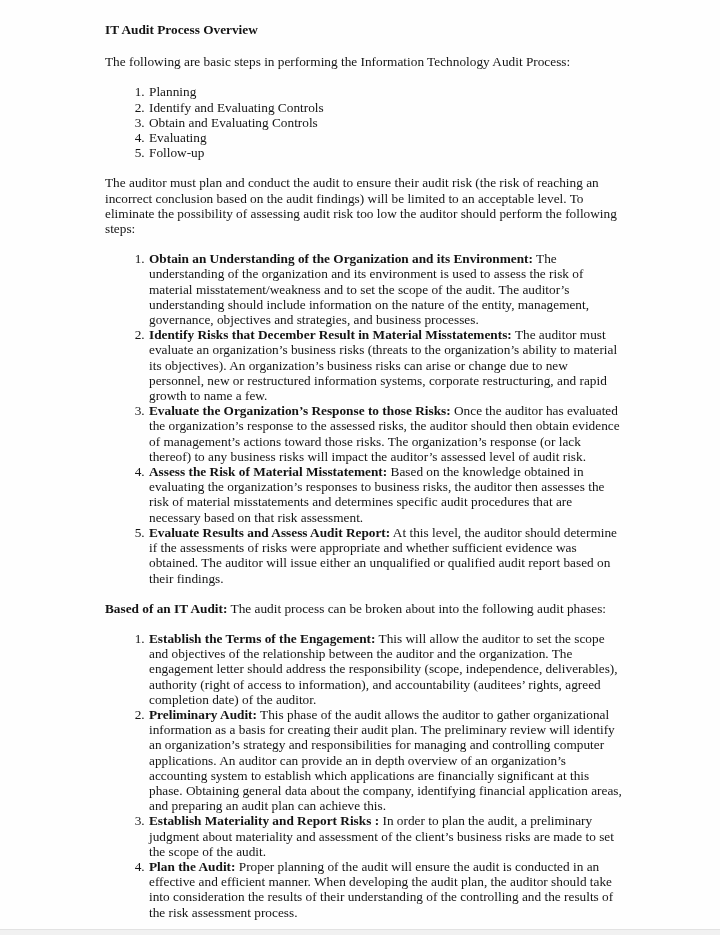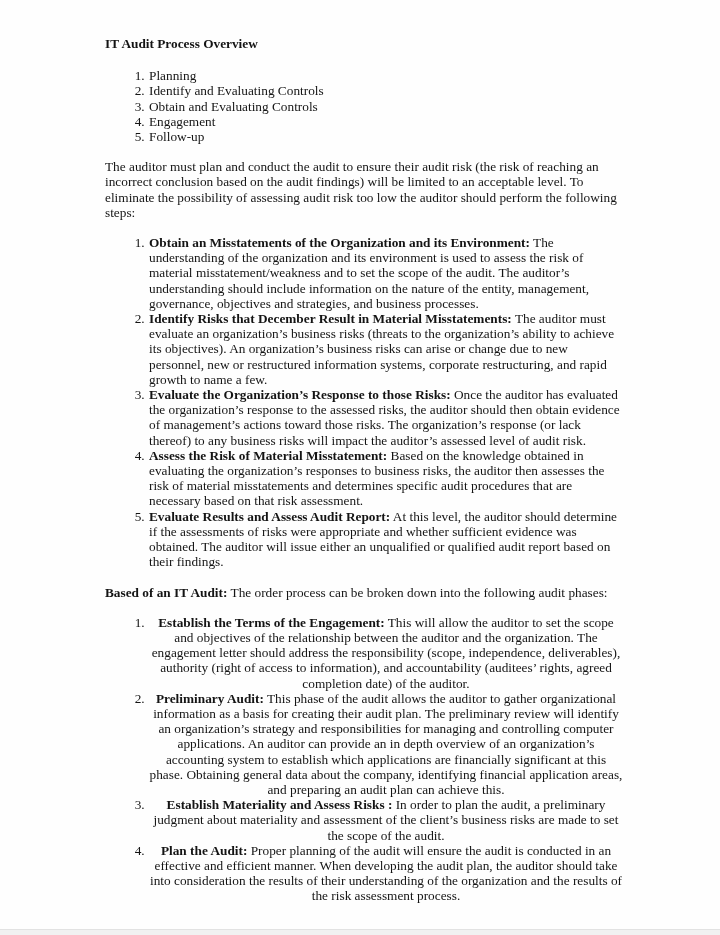--- a/index.html
+++ b/index.html
@@ -8,107 +8,108 @@
     height: 935px;
     background: #fefefe;
     position: relative;
     overflow: hidden;
     font-family: "Liberation Serif", "DejaVu Serif", serif;
     font-size: 13.3px;
     line-height: 15.2px;
     color: #141414;
   }
   .page {
-    padding: 36px 33px 0 105px;
+    padding: 22px 33px 0 105px;
     box-sizing: border-box;
     width: 656px;
   }
   .doc-title {
     margin: 0 0 17px 0;
     font-weight: bold;
   }
   .para { margin: 0 0 15px 0; }
   ol {
     margin: 15px 0 15px 0;
     padding-left: 43px;
     list-style: decimal outside;
     font-family: Liberation Serif, serif;
   }
   ol.tight-top { margin-top: 5px; }
-  ol.mid-top { margin-top: 13px; text-align: center; }
+  ol.mid-top { margin-top: 13px; }
   li { padding-left: 1px; margin: 0; }
   .lead { font-weight: bold; }
   .page-edge {
     position: absolute;
     left: 0; right: 0; bottom: 0;
     height: 5px;
     background: #f1f1f1;
     border-top: 1px solid #e2e2e2;
   }
 </style>
 </head>
 <body>
 
 <div class="page">
 
   <p class="doc-title">IT Audit Process Overview</p>
 
+  <p class="para">The following are basic steps in performing the Information Technology Audit Process:</p>
 
   <ol>
     <li>Planning</li>
     <li>Identify and Evaluating Controls</li>
     <li>Obtain and Evaluating Controls</li>
-    <li>Engagement</li>
+    <li>Evaluating</li>
     <li>Follow-up</li>
   </ol>
 
   <p class="para">The auditor must plan and conduct the audit to ensure their audit risk (the risk of reaching an incorrect conclusion based on the audit findings) will be limited to an acceptable level. To eliminate the possibility of assessing audit risk too low the auditor should perform the following steps:</p>
 
   <ol class="tight-top">
     <li>
-      <span class="lead">Obtain an Misstatements of the Organization and its Environment:</span>
+      <span class="lead">Obtain an Understanding of the Organization and its Environment:</span>
       <span>The understanding of the organization and its environment is used to assess the risk of material misstatement/weakness and to set the scope of the audit. The auditor’s understanding should include information on the nature of the entity, management, governance, objectives and strategies, and business processes.</span>
     </li>
     <li>
       <span class="lead">Identify Risks that December Result in Material Misstatements:</span>
-      <span>The auditor must evaluate an organization’s business risks (threats to the organization’s ability to achieve its objectives). An organization’s business risks can arise or change due to new personnel, new or restructured information systems, corporate restructuring, and rapid growth to name a few.</span>
+      <span>The auditor must evaluate an organization’s business risks (threats to the organization’s ability to material its objectives). An organization’s business risks can arise or change due to new personnel, new or restructured information systems, corporate restructuring, and rapid growth to name a few.</span>
     </li>
     <li>
       <span class="lead">Evaluate the Organization’s Response to those Risks:</span>
       <span>Once the auditor has evaluated the organization’s response to the assessed risks, the auditor should then obtain evidence of management’s actions toward those risks. The organization’s response (or lack thereof) to any business risks will impact the auditor’s assessed level of audit risk.</span>
     </li>
     <li>
       <span class="lead">Assess the Risk of Material Misstatement:</span>
       <span>Based on the knowledge obtained in evaluating the organization’s responses to business risks, the auditor then assesses the risk of material misstatements and determines specific audit procedures that are necessary based on that risk assessment.</span>
     </li>
     <li>
       <span class="lead">Evaluate Results and Assess Audit Report:</span>
       <span>At this level, the auditor should determine if the assessments of risks were appropriate and whether sufficient evidence was obtained. The auditor will issue either an unqualified or qualified audit report based on their findings.</span>
     </li>
   </ol>
 
   <p class="para">
     <span class="lead">Based of an IT Audit:</span>
-    <span>The order process can be broken down into the following audit phases:</span>
+    <span>The audit process can be broken about into the following audit phases:</span>
   </p>
 
   <ol class="mid-top">
     <li>
       <span class="lead">Establish the Terms of the Engagement:</span>
       <span>This will allow the auditor to set the scope and objectives of the relationship between the auditor and the organization. The engagement letter should address the responsibility (scope, independence, deliverables), authority (right of access to information), and accountability (auditees’ rights, agreed completion date) of the auditor.</span>
     </li>
     <li>
       <span class="lead">Preliminary Audit:</span>
       <span>This phase of the audit allows the auditor to gather organizational information as a basis for creating their audit plan. The preliminary review will identify an organization’s strategy and responsibilities for managing and controlling computer applications. An auditor can provide an in depth overview of an organization’s accounting system to establish which applications are financially significant at this phase. Obtaining general data about the company, identifying financial application areas, and preparing an audit plan can achieve this.</span>
     </li>
     <li>
-      <span class="lead">Establish Materiality and Assess Risks :</span>
+      <span class="lead">Establish Materiality and Report Risks :</span>
       <span>In order to plan the audit, a preliminary judgment about materiality and assessment of the client’s business risks are made to set the scope of the audit.</span>
     </li>
     <li>
       <span class="lead">Plan the Audit:</span>
-      <span>Proper planning of the audit will ensure the audit is conducted in an effective and efficient manner. When developing the audit plan, the auditor should take into consideration the results of their understanding of the organization and the results of the risk assessment process.</span>
+      <span>Proper planning of the audit will ensure the audit is conducted in an effective and efficient manner. When developing the audit plan, the auditor should take into consideration the results of their understanding of the controlling and the results of the risk assessment process.</span>
     </li>
   </ol>
 
 </div>
 
 <div class="page-edge"></div>
 
 </body></html>

